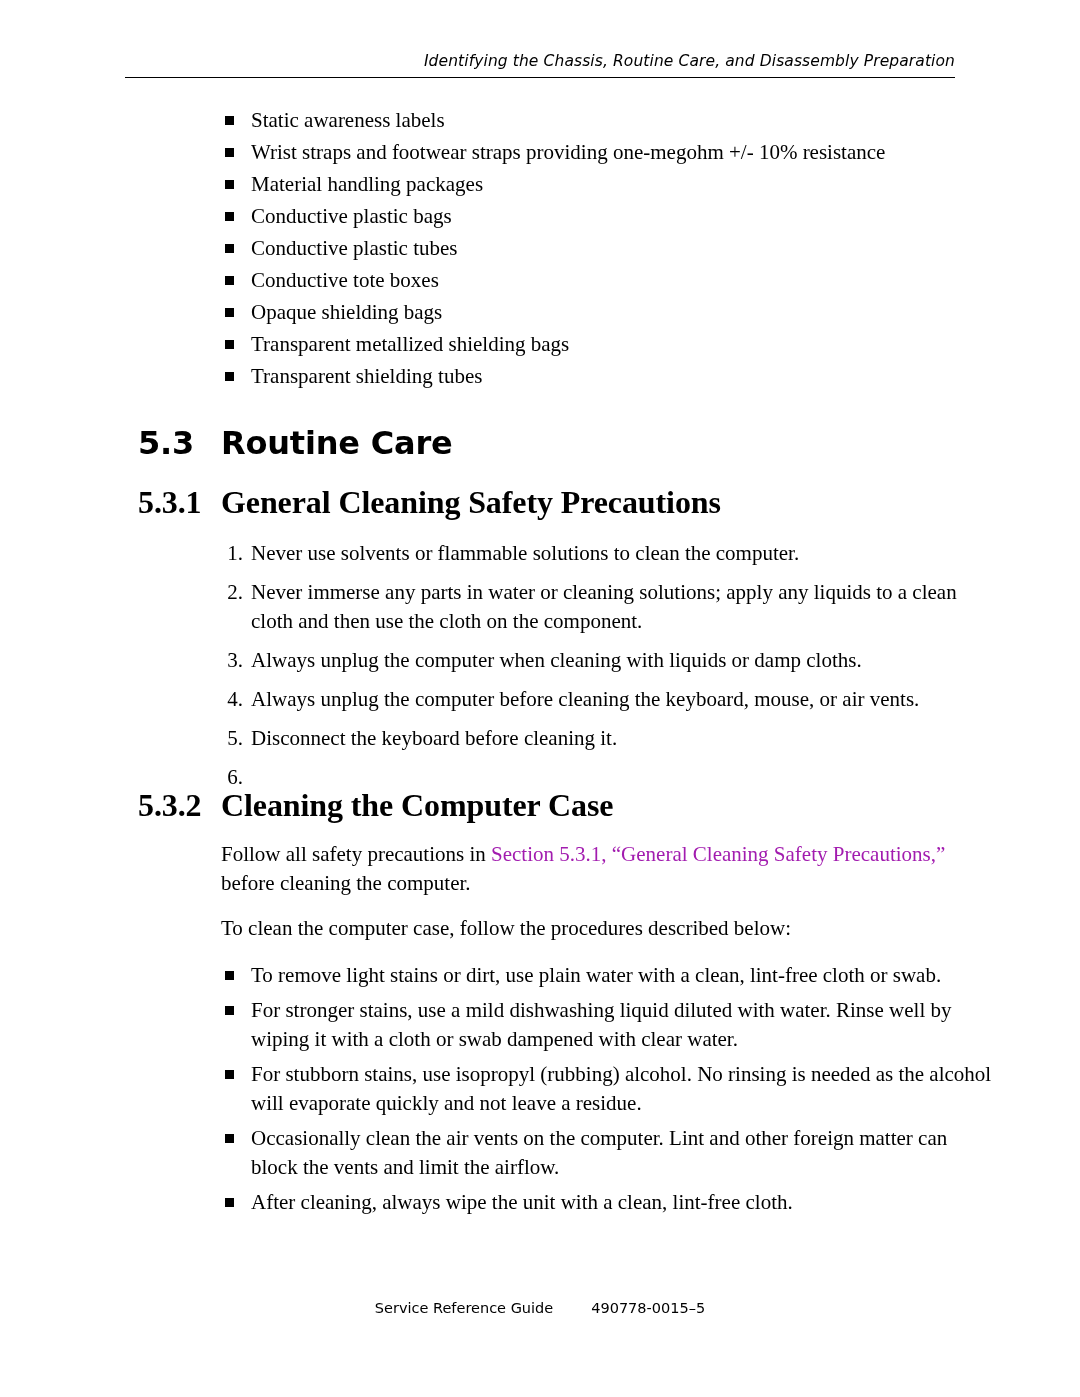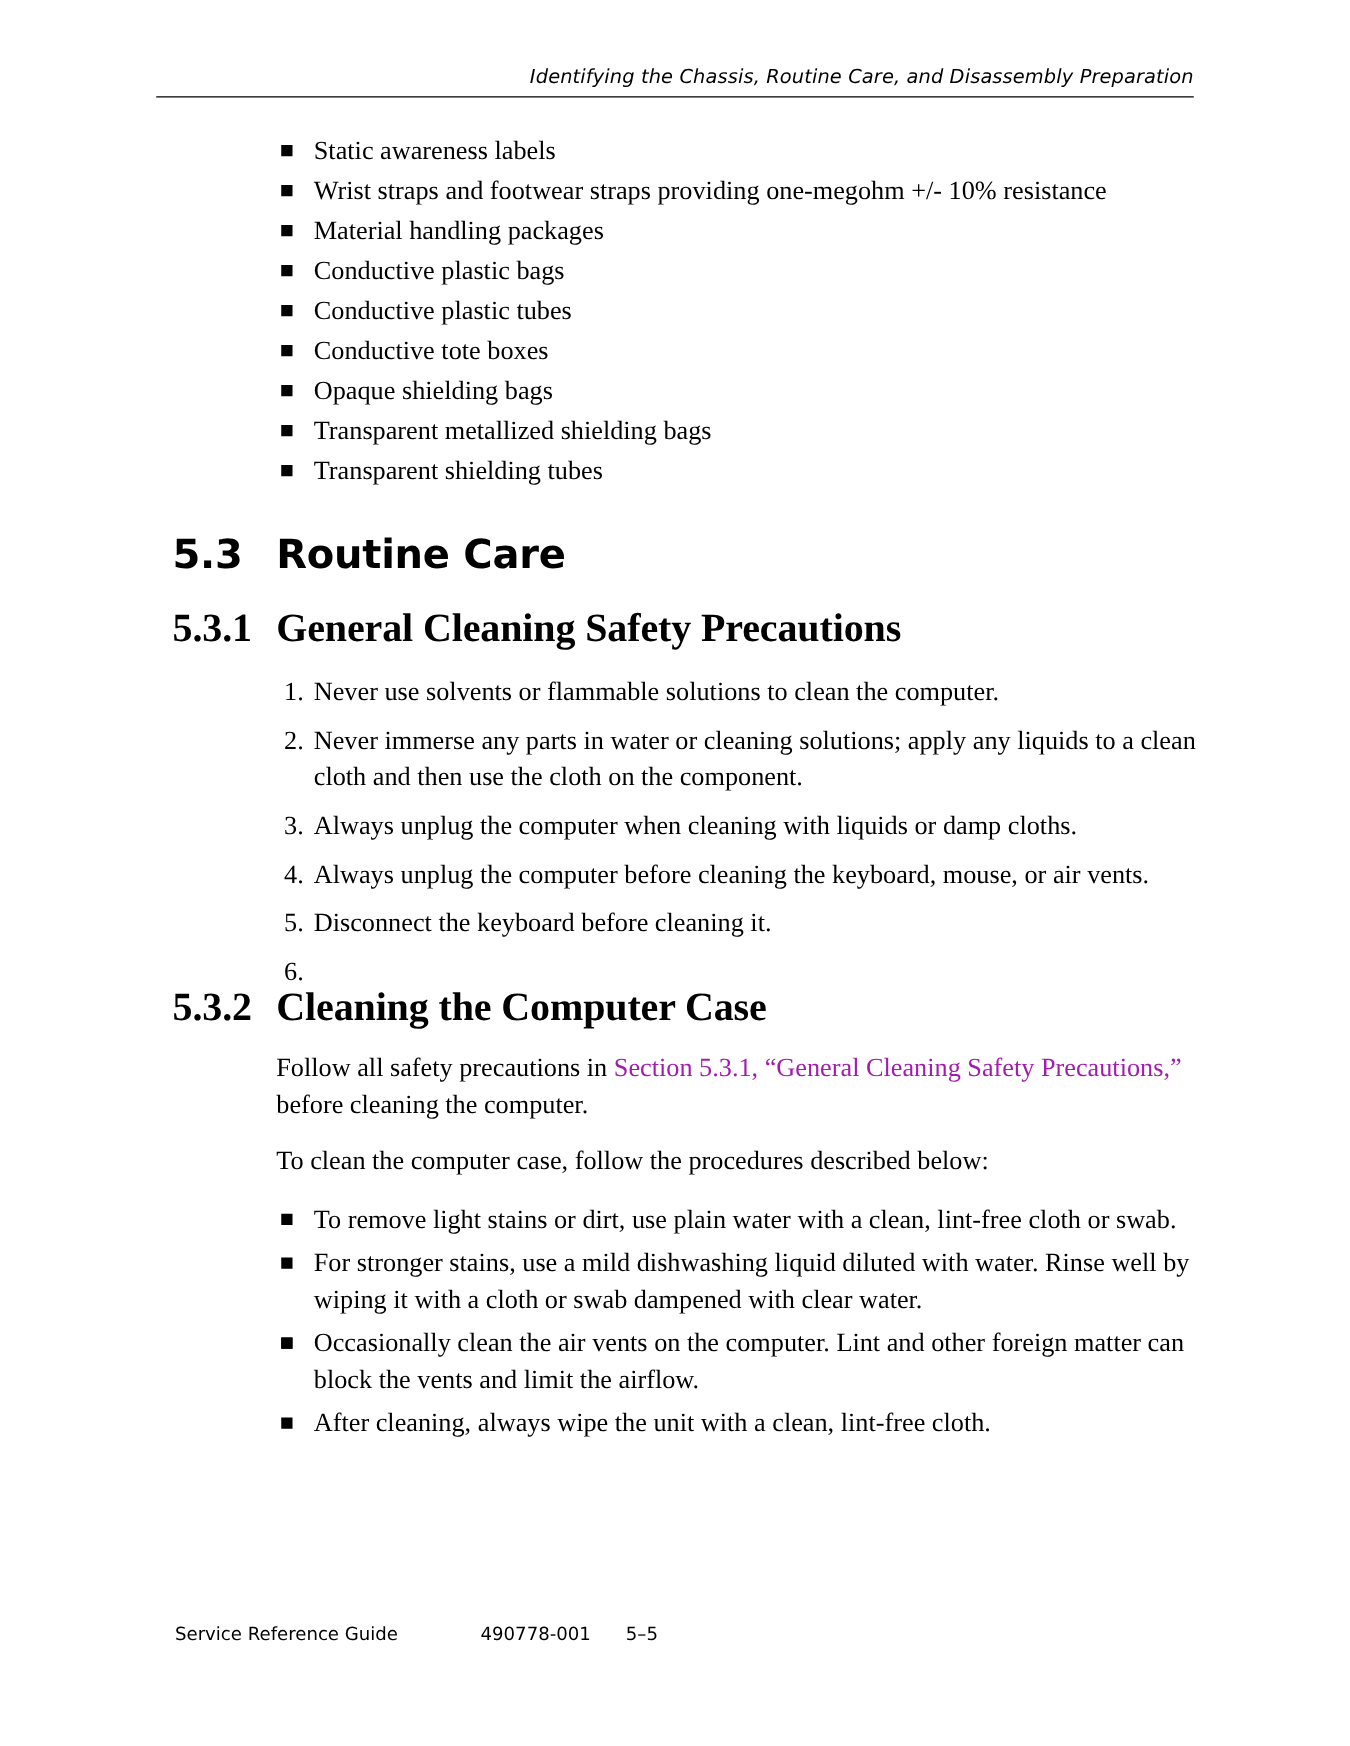--- a/index.html
+++ b/index.html
@@ -156,23 +156,22 @@
     position: absolute;
     left: 140px;
     top: 1300px;
     width: 800px;
     font-family: "DejaVu Sans", sans-serif;
     font-size: 14.5px;
     color: #000000;
   }
   .footer-row {
     display: flex;
-    justify-content: flex-start;
+    justify-content: center;
     align-items: baseline;
-    gap: 28px;
   }
   .footer .left { text-align: left; }
   .footer .center { text-align: center; flex: 0 0 auto; margin-left: 38px;}
   .footer .right { text-align: right; }
 </style>
 </head>
 <body>
 
 <div class="page">
 
@@ -216,21 +215,21 @@
       <span class="num">5.3.2</span><span>Cleaning the Computer Case</span>
     </h3>
 
     <p class="para"><span>Follow all safety precautions in </span><a class="xref" href="#">Section 5.3.1, “General Cleaning Safety Precautions,”</a><span> before cleaning the computer.</span></p>
 
     <p class="para2">To clean the computer case, follow the procedures described below:</p>
 
     <ul class="bullets lower" style="margin-top:18px;">
       <li><span class="sq"></span><span>To remove light stains or dirt, use plain water with a clean, lint-free cloth or swab.</span></li>
       <li><span class="sq"></span><span>For stronger stains, use a mild dishwashing liquid diluted with water. Rinse well by wiping it with a cloth or swab dampened with clear water.</span></li>
-      <li><span class="sq"></span></li>
+      <li><span class="sq"></span><span>For stubborn stains, use isopropyl (rubbing) alcohol. No rinsing is needed as the alcohol will evaporate quickly and not leave a residue.</span></li>
       <li><span class="sq"></span><span>Occasionally clean the air vents on the computer. Lint and other foreign matter can block the vents and limit the airflow.</span></li>
       <li><span class="sq"></span><span>After cleaning, always wipe the unit with a clean, lint-free cloth.</span></li>
     </ul>
 
   </div>
 
   <div class="footer">
     <div class="footer-row">
       <div class="left">Service Reference Guide</div>
       <div class="center">490778-001</div>

